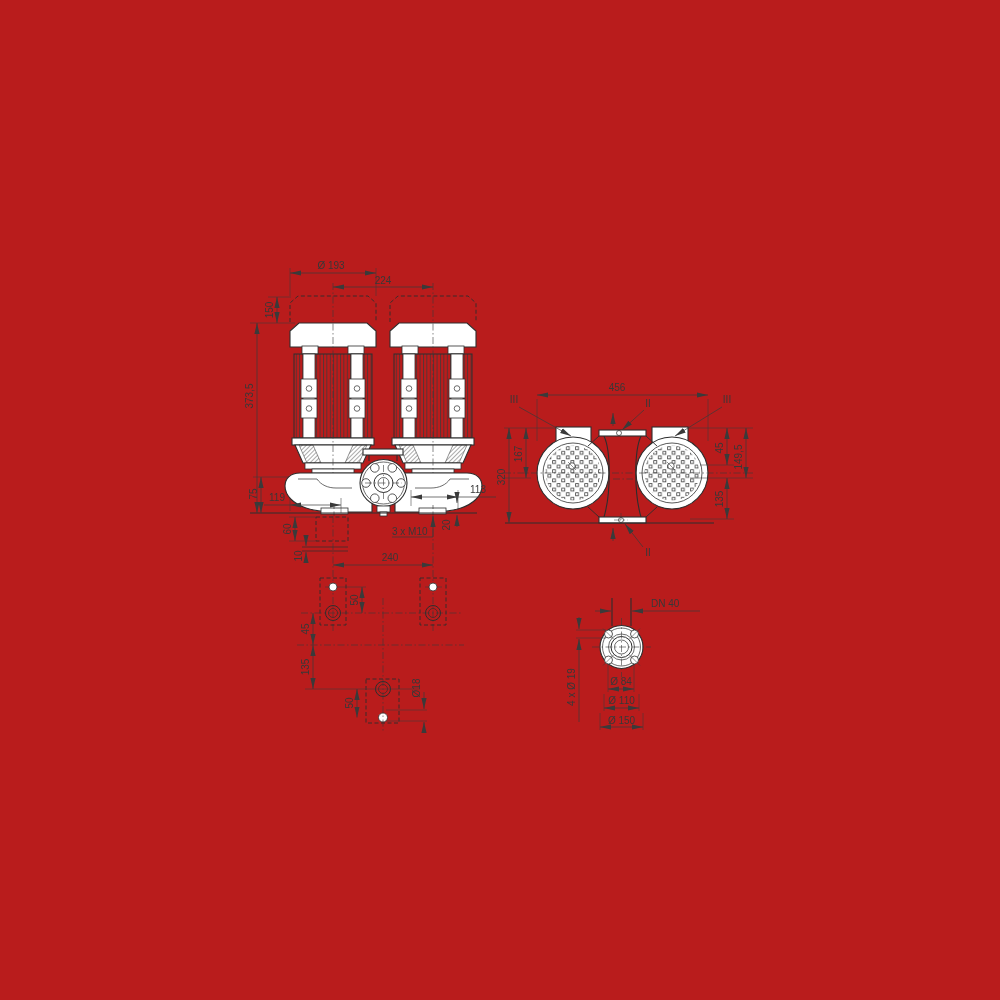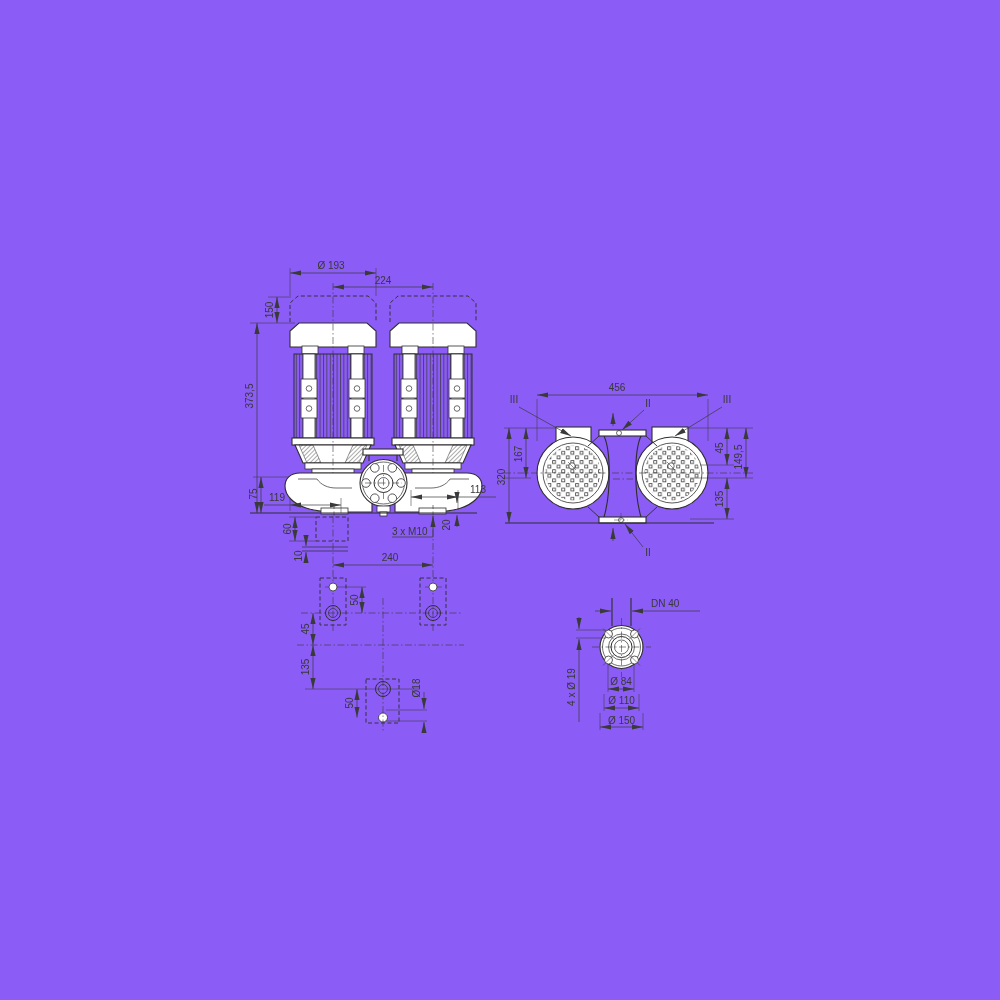--- a/index.html
+++ b/index.html
@@ -1,16 +1,16 @@
 <!DOCTYPE html>
 <html><head>
 <meta charset="utf-8">
 <style>
   html,body{margin:0;padding:0;background:#ffffff;}
-  .stage{position:relative;width:1000px;height:1000px;background:#8b5cf6;overflow:hidden;}
+  .stage{position:relative;width:1000px;height:1000px;background:#b91c1c;overflow:hidden;}
   svg{position:absolute;left:0;top:0;}
   svg text{font-family:"Liberation Sans","DejaVu Sans",sans-serif;font-size:10px;fill:#383838;}
   .ol{stroke:#2e2e2e;stroke-width:1.1;fill:none;}
   .olw{stroke:#2e2e2e;stroke-width:1.1;fill:#ffffff;}
   .th{stroke:#2e2e2e;stroke-width:0.8;fill:#ffffff;}
   .tn{stroke:#2e2e2e;stroke-width:0.7;fill:none;}
   .ext{stroke:#3a3a3a;stroke-width:0.55;fill:none;}
   .dim{stroke:#3a3a3a;stroke-width:0.7;fill:none;}
   .cl{stroke:#3a3a3a;stroke-width:0.6;fill:none;stroke-dasharray:7 2.5 1.5 2.5;}
   .dsh{stroke:#2e2e2e;stroke-width:0.9;fill:none;stroke-dasharray:4 2.5;}

